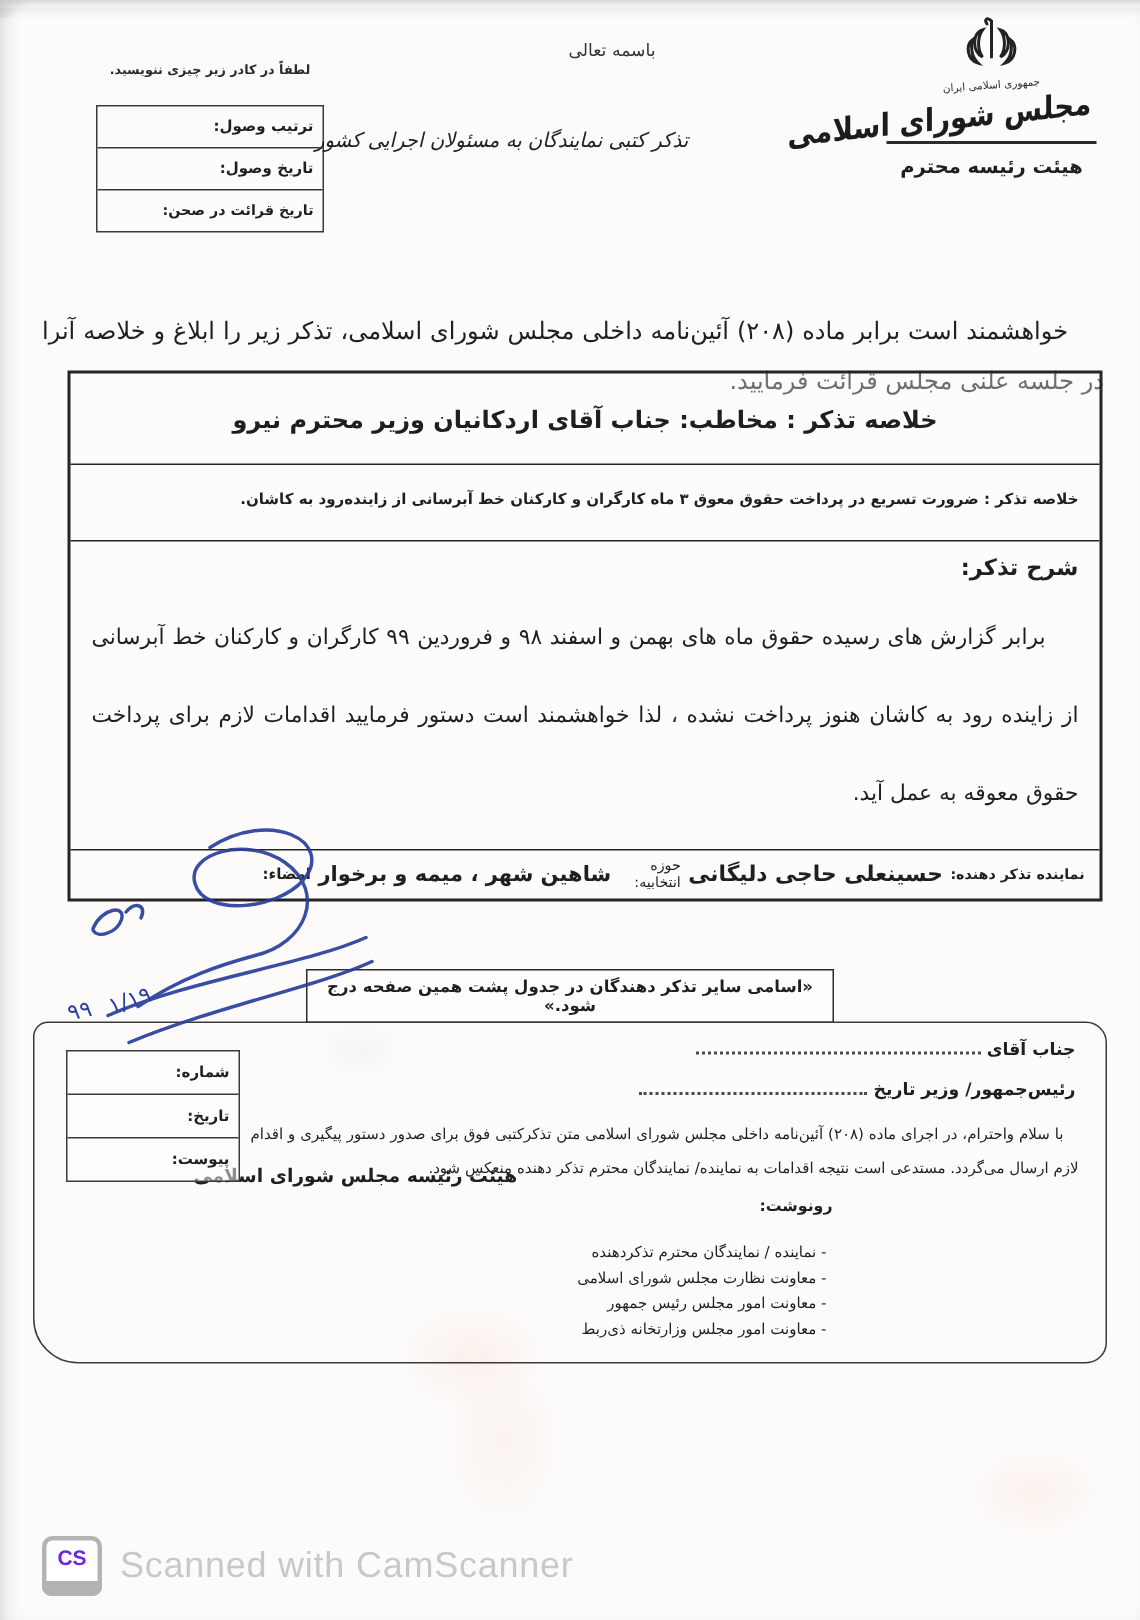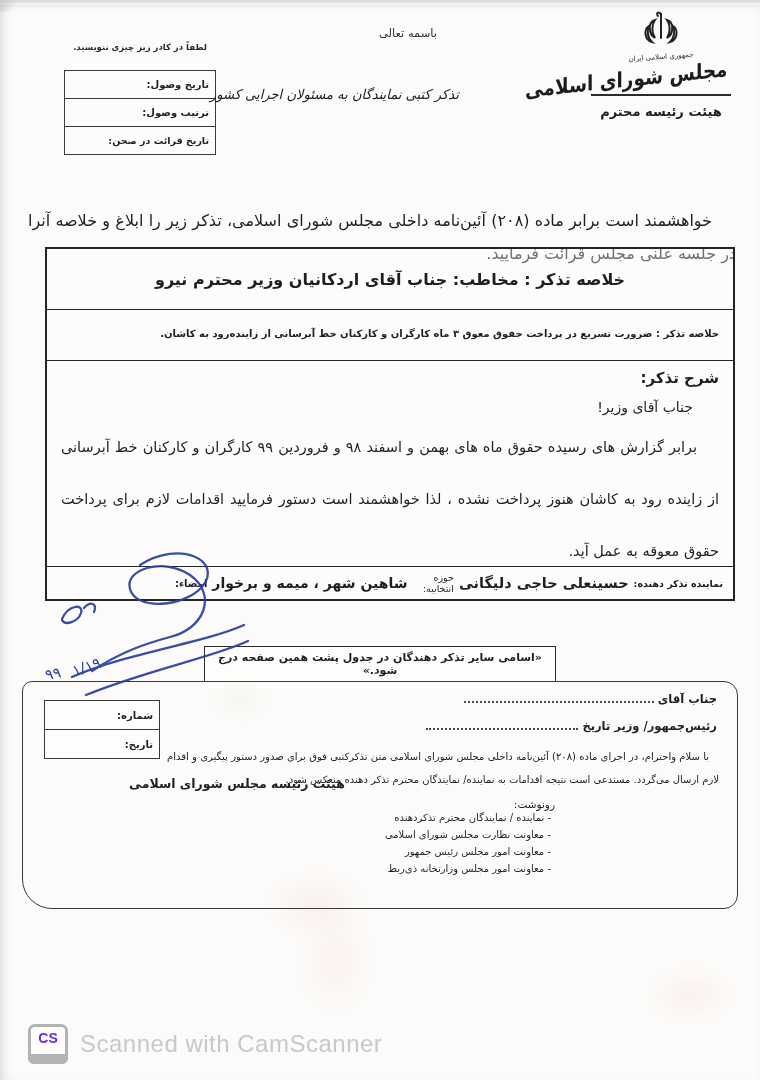--- a/index.html
+++ b/index.html
@@ -67,21 +67,21 @@
   .fwd-to{position:absolute;right:20px;display:flex;align-items:flex-end;gap:4px;font-weight:bold;font-size:11.5px;}
   .fwd-to1{top:10px;}
   .fwd-to2{top:37px;}
   .dots{border-bottom:2px dotted #4a4a4a;margin-bottom:3px;}
   .dots-long{width:190px;}
   .dots-short{width:152px;}
   .fwd-body{position:absolute;right:18px;top:63px;width:552px;font-size:10px;line-height:23px;
             text-align:justify;text-indent:10px;color:#232323;}
   .fwd-signer{position:absolute;left:106px;top:94px;font-size:12.5px;font-weight:bold;white-space:nowrap;}
   .fwd-cc{position:absolute;right:182px;top:116px;font-size:10px;}
-  .cc-label{font-weight:normal;font-size:10.5px;margin-bottom:2px;}
+  .cc-label{font-weight:bold;font-size:10.5px;margin-bottom:20px;}
   .cc-item{margin-bottom:6px;padding-right:4px;white-space:nowrap;}
   .cc-item::before{content:"-  ";}
   .meta-box{position:absolute;left:21px;top:18px;width:114px;border:1.4px solid #3a3a3a;background:rgba(255,255,255,.5);}
   .meta-row{height:28px;display:flex;align-items:center;padding-right:6px;font-size:10px;font-weight:bold;}
   .meta-row + .meta-row{border-top:1.2px solid #3a3a3a;}
 
   
   .watermark{position:absolute;left:28px;top:1024px;display:flex;align-items:center;gap:12px;direction:ltr;}
   .cs-icon{width:34px;height:34px;border:3px solid #b3b3b3;border-radius:7px;position:relative;background:#fff;}
   .cs-letters{font-size:14px;font-weight:bold;color:#6d28d9;text-align:center;line-height:22px;
@@ -92,22 +92,22 @@
 </head>
 <body>
 
 <div class="page">
   <div class="scan-top"></div>
   <div class="corner-tl"></div>
 
   <div class="no-write">لطفاً در کادر زیر چیزی ننویسید.</div>
 
   <div class="receipt-box">
+    <div class="receipt-row">ترتیب وصول:</div>
     <div class="receipt-row">تاریخ وصول:</div>
-    <div class="receipt-row">ترتیب وصول:</div>
     <div class="receipt-row">تاریخ قرائت در صحن:</div>
   </div>
 
   <div class="bismillah">باسمه تعالی</div>
   <div class="form-title">تذکر کتبی نمایندگان به مسئولان اجرایی کشور</div>
 
   <div class="emblem">
     <svg class="emblem-icon" width="46" height="44" viewBox="0 0 46 44">
       <g fill="none" stroke="#222" stroke-width="2" stroke-linecap="round">
         <path d="M23 6 L23 30"></path>
@@ -124,21 +124,20 @@
     <div class="presidium">هیئت رئیسه محترم</div>
   </div>
 
   <p class="intro">خواهشمند است برابر ماده (۲۰۸) آئین‌نامه داخلی مجلس شورای اسلامی، تذکر زیر را ابلاغ و خلاصه آنرا در جلسه علنی مجلس قرائت فرمایید.</p>
 
   <div class="notice-table">
     <div class="nt-row nt-addressee">خلاصه تذکر : مخاطب: جناب آقای اردکانیان وزیر محترم نیرو</div>
     <div class="nt-row nt-summary">خلاصه تذکر : ضرورت تسریع در پرداخت حقوق معوق ۳ ماه کارگران و کارکنان خط آبرسانی از زاینده‌رود به کاشان.</div>
     <div class="nt-row nt-desc">
       <div class="desc-label">شرح تذکر:</div>
-      <div class="salutation">جناب آقای وزیر!</div>
       <div class="desc-body">برابر گزارش های رسیده حقوق ماه های بهمن و اسفند ۹۸ و فروردین ۹۹ کارگران و کارکنان خط آبرسانی از زاینده رود به کاشان هنوز پرداخت نشده ، لذا خواهشمند است دستور فرمایید اقدامات لازم برای پرداخت حقوق معوقه به عمل آید.</div>
     </div>
     <div class="nt-row nt-rep">
       <span class="rep-small">نماینده تذکر دهنده:</span>
       <span class="rep-name">حسینعلی حاجی دلیگانی</span>
       <span>حوزه انتخابیه:</span>
       <span class="rep-const">شاهین شهر ، میمه و برخوار</span>
       <span class="sig-label">امضاء:</span>
     </div>
   </div>
@@ -173,20 +172,21 @@
       <div class="cc-label">رونوشت:</div>
       <div class="cc-item">نماینده / نمایندگان محترم تذکردهنده</div>
       <div class="cc-item">معاونت نظارت مجلس شورای اسلامی</div>
       <div class="cc-item">معاونت امور مجلس رئیس جمهور</div>
       <div class="cc-item">معاونت امور مجلس وزارتخانه ذی‌ربط</div>
     </div>
 
     <div class="meta-box">
       <div class="meta-row">شماره:</div>
       <div class="meta-row">تاریخ:</div>
+      <div class="meta-row">پیوست:</div>
     </div>
   </div>
 
   <div class="watermark">
     <div class="cs-icon">
       <div class="cs-letters">CS</div>
       <div class="cs-flap"></div>
     </div>
     <div class="wm-text">Scanned with CamScanner</div>
   </div>

